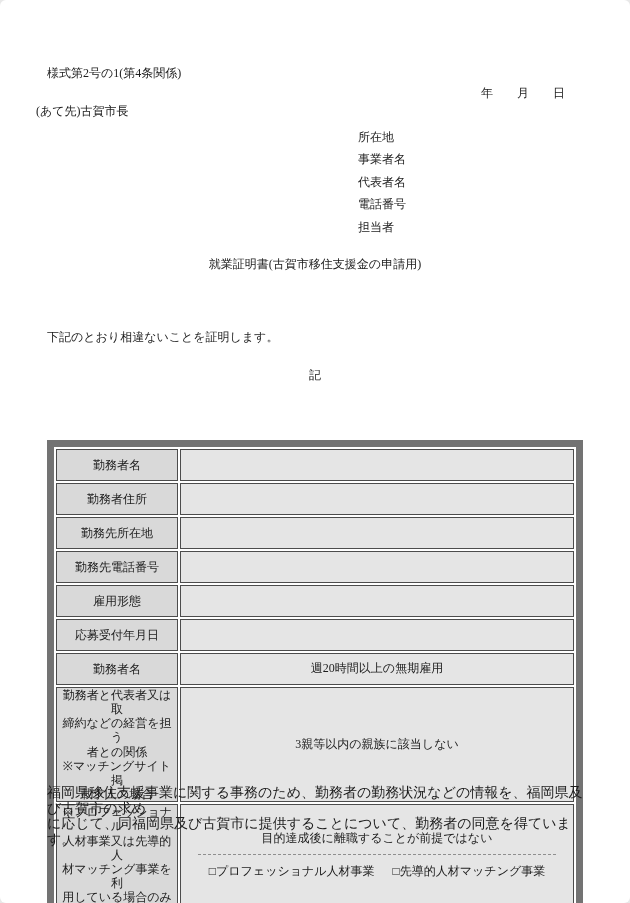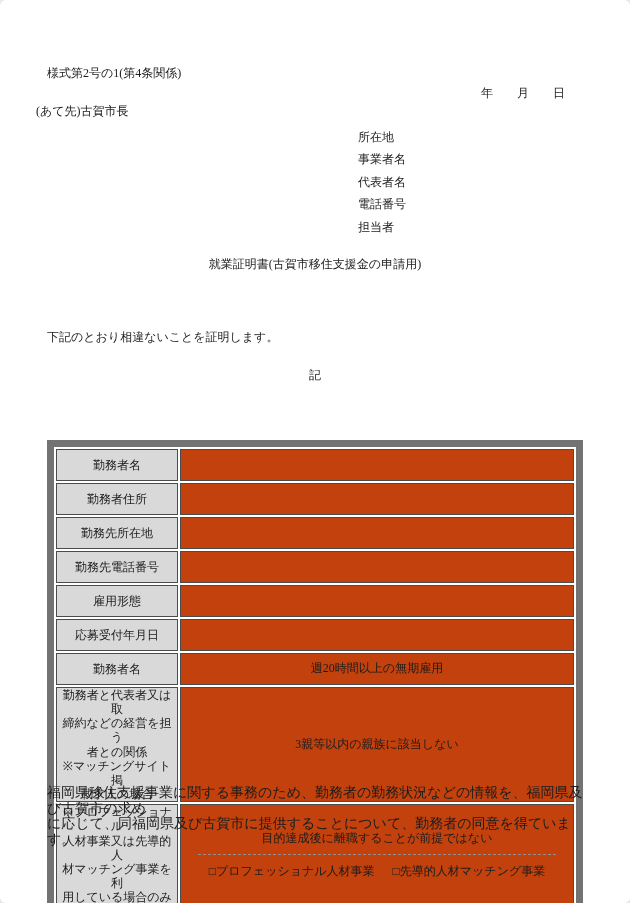--- a/index.html
+++ b/index.html
@@ -41,21 +41,21 @@
     text-align: center;
     padding: 0 1px;
     overflow: hidden;
   }
   td.label-cell {
     width: 118px;
     background: #d9d9d9;
     white-space: pre-line;
     line-height: 1.18;
   }
-  td.value-cell { background: #c2410c; }
+  td.value-cell { background: #e5e5e5; }
   tr.simple-row td { height: 30px; }
   tr.relation-row td { height: 68px; }
   tr.program-row td { height: 65px; }
   tr.program-row td.value-cell { padding: 17px; }
   .split-value { display: flex; flex-direction: column; height: 65px; }
   .split-value .half {
     flex: 1;
     display: flex;
     align-items: center;
     justify-content: center;

